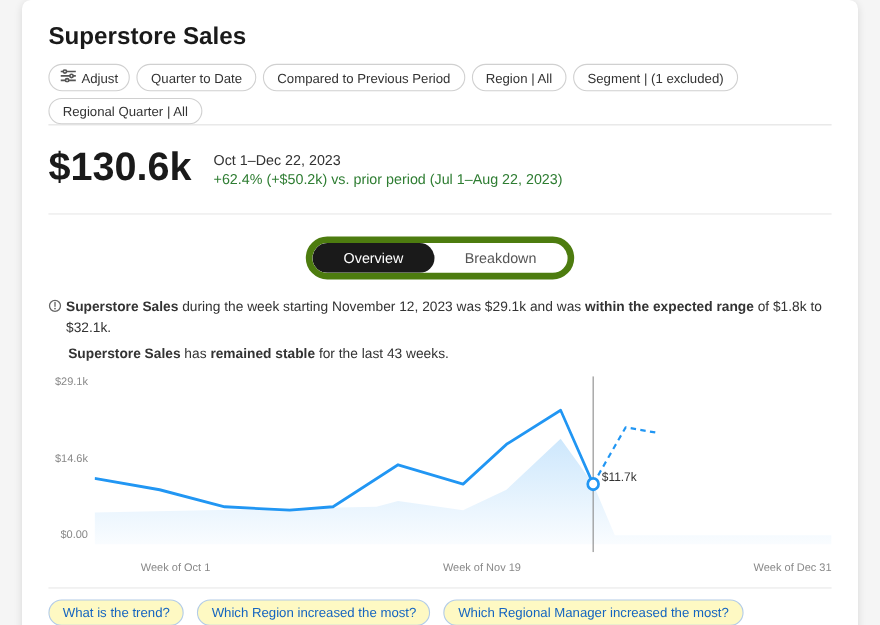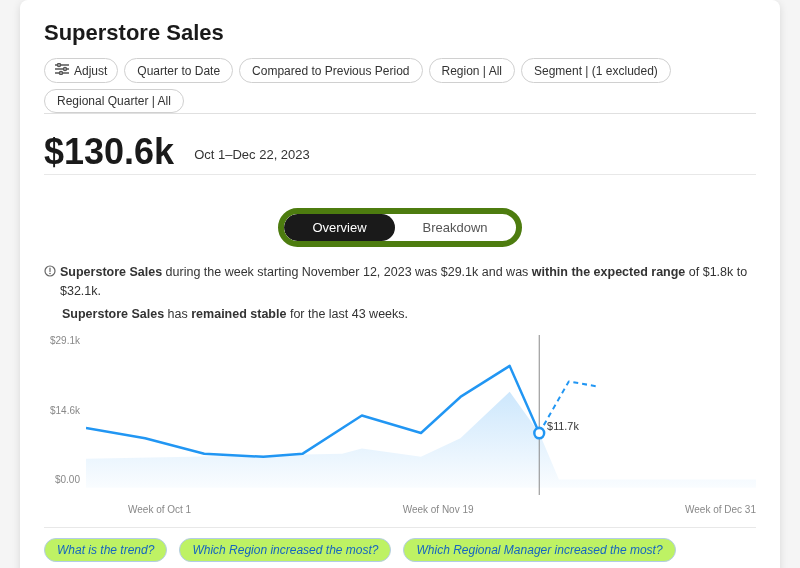--- a/index.html
+++ b/index.html
@@ -46,24 +46,24 @@
       gap: 4px;
     }
     .filter-btn.adjust-btn {
       display: flex;
       align-items: center;
       gap: 5px;
       padding: 4px 10px;
     }
     .metric-section {
       display: flex;
-      align-items: center;
+      align-items: flex-start;
       gap: 20px;
-      margin-bottom: 33px;
-      padding-bottom: 4px;
+      margin-bottom: 20px;
+      padding-bottom: 24px;
       border-bottom: 1px solid #e8e8e8;
     }
     .metric-value {
       font-size: 36px;
       font-weight: 700;
       color: #1a1a1a;
       line-height: 1;
     }
     .metric-detail {
       display: flex;
@@ -179,22 +179,21 @@
       border-top: 1px solid #e8e8e8;
     }
     .question-link {
       font-size: 12px;
       color: #1565c0;
       cursor: pointer;
       text-decoration: none;
       border: 1px solid #b3cce8;
       border-radius: 14px;
       padding: 4px 12px;
-      background: #bef264;
-      font-style: italic;
+      background: #fef9c3;
     }
   </style>
 </head>
 <body>
 
 <div class="card">
   <div class="title">Superstore Sales</div>
 
   <div class="filter-bar">
 
@@ -215,20 +214,21 @@
     <button class="filter-btn">Compared to Previous Period</button>
     <button class="filter-btn">Region | All</button>
     <button class="filter-btn">Segment | (1 excluded)</button>
     <button class="filter-btn">Regional Quarter | All</button>
   </div>
 
   <div class="metric-section">
     <div class="metric-value">$130.6k</div>
     <div class="metric-detail">
       <div class="metric-period">Oct 1–Dec 22, 2023</div>
+      <div class="metric-change">+62.4% (+$50.2k) vs. prior period (Jul 1–Aug 22, 2023)</div>
     </div>
   </div>
 
   <div class="tabs">
     <div class="tab-group">
       <button class="tab active">Overview</button>
       <button class="tab">Breakdown</button>
     </div>
   </div>
 

